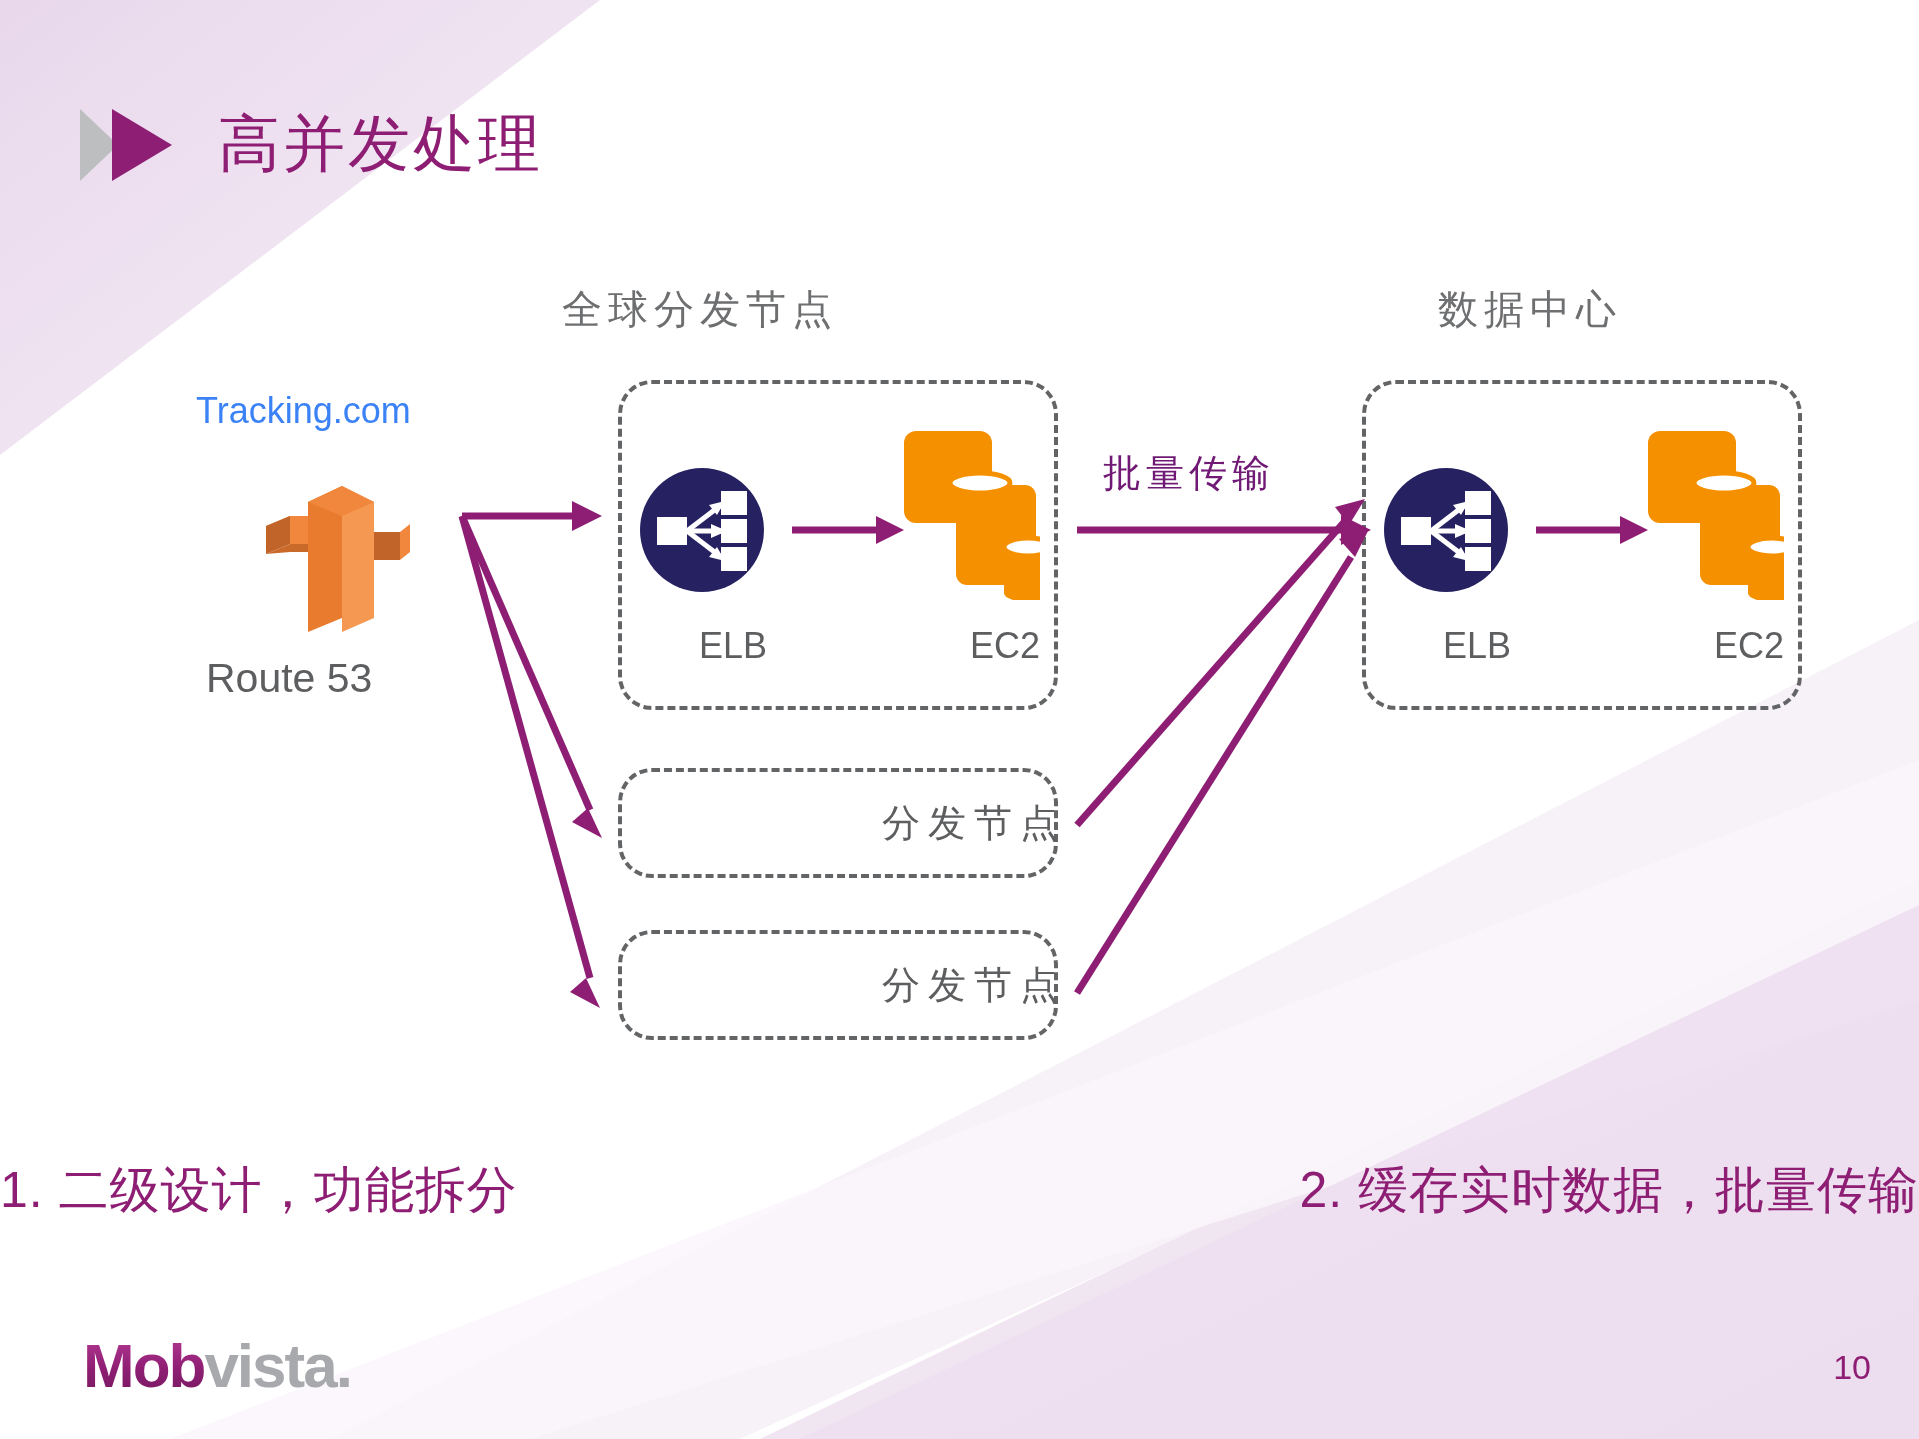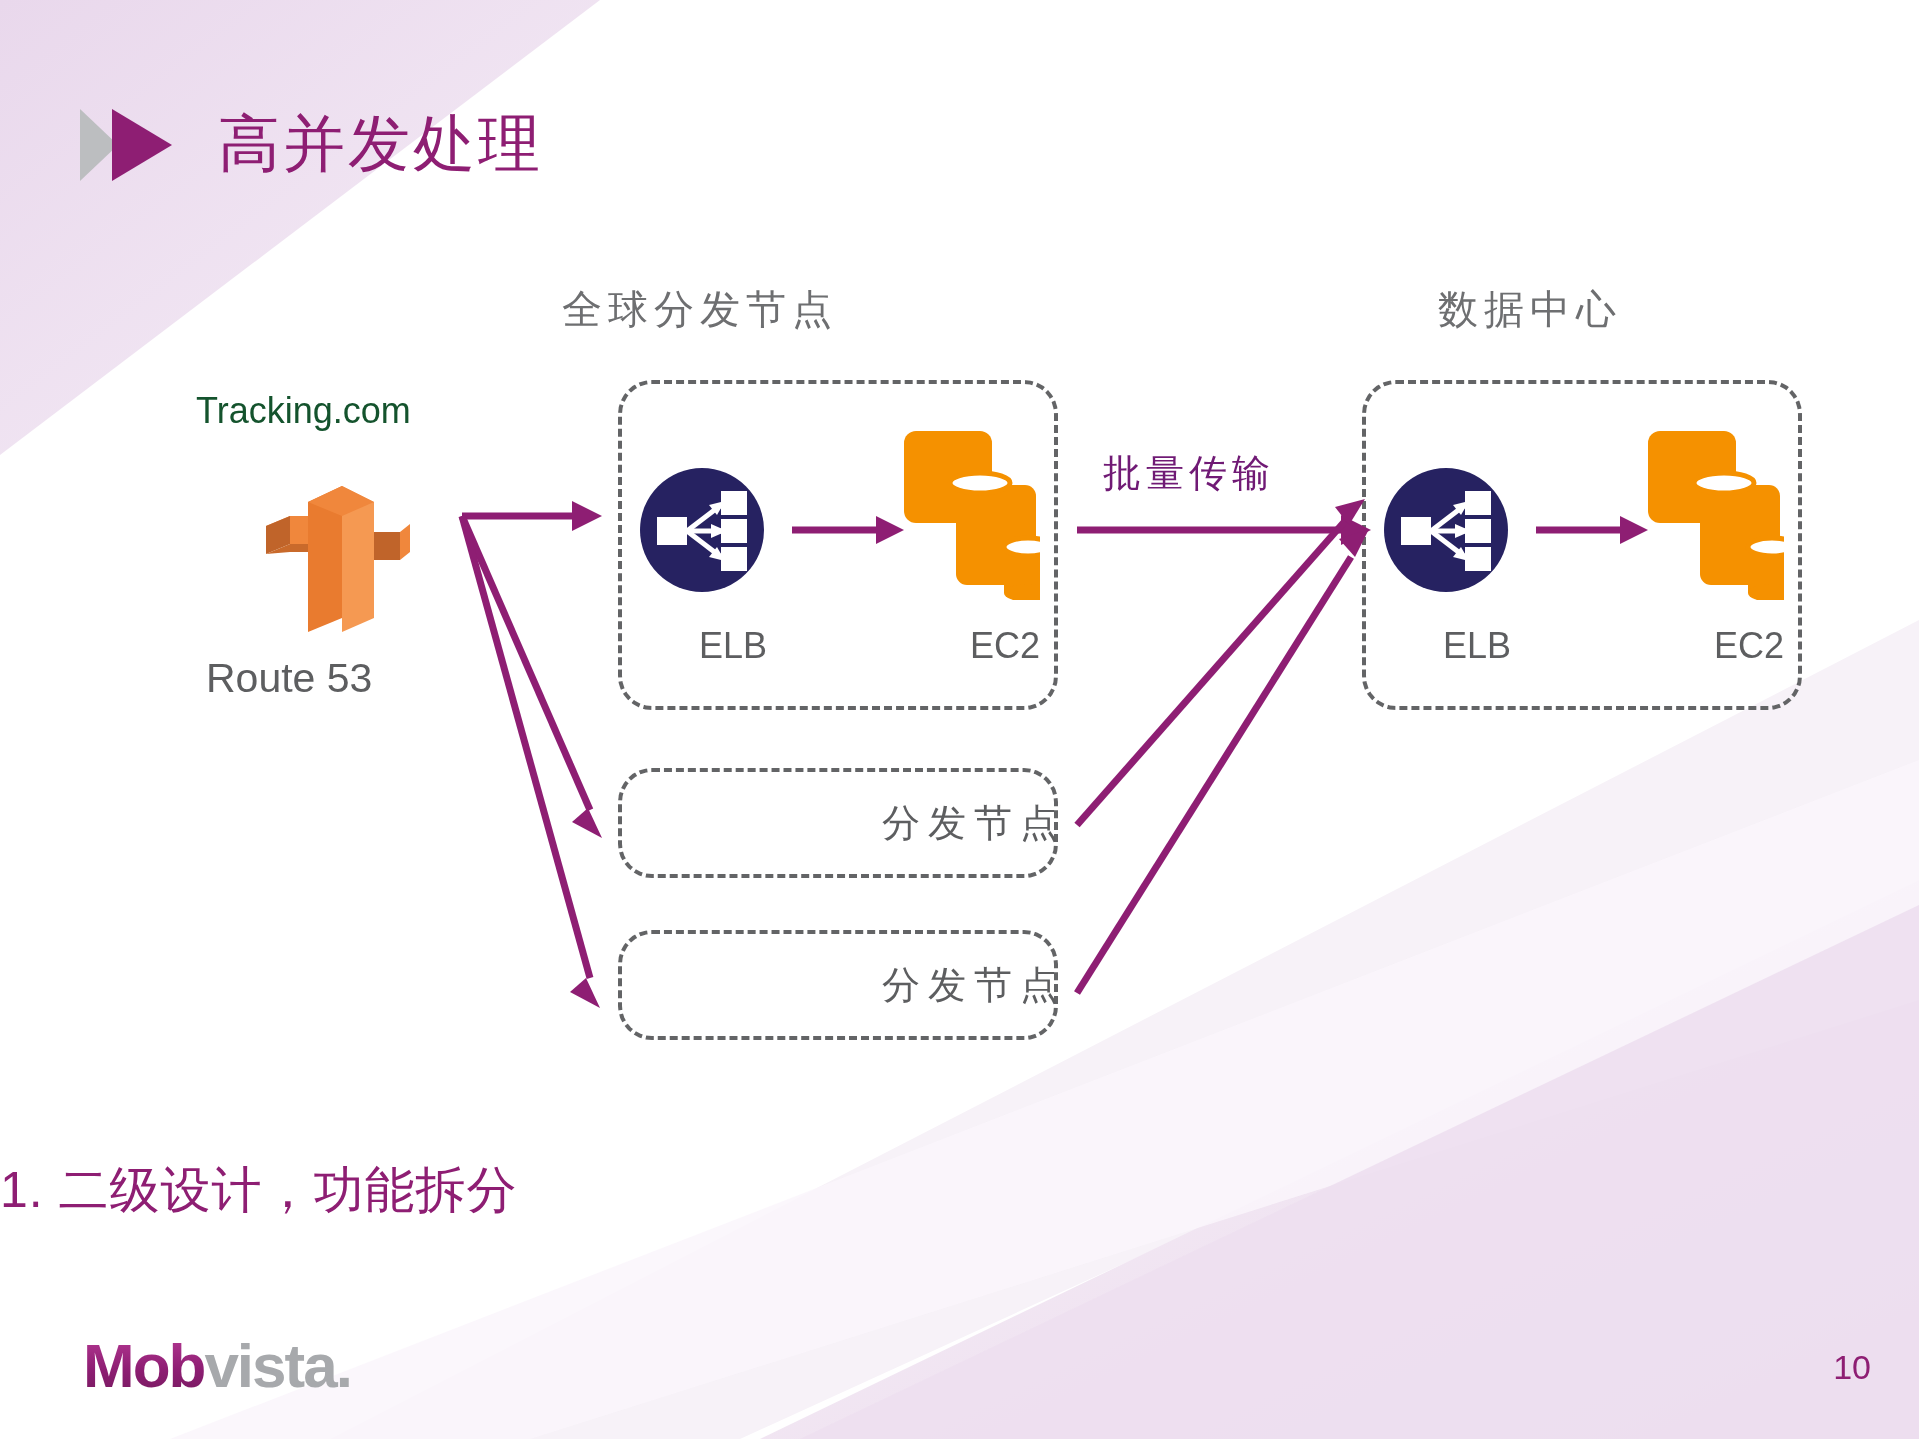--- a/index.html
+++ b/index.html
@@ -97,21 +97,21 @@
 
   .small-caption {
     position: absolute;
     color: #5d5e60;
     font-size: 41px;
     white-space: nowrap;
   }
 
   .purple-caption {
     position: absolute;
-    color: #14532d;
+    color: #3b82f6;
     font-size: 36px;
     white-space: nowrap;
   }
 
   .transfer-label {
     position: absolute;
     color: #701a75;
     font-size: 38px;
     letter-spacing: 5px;
     white-space: nowrap;
@@ -342,20 +342,24 @@
       <polygon points="310,4 280,12 294,30" fill="#8e1e73"></polygon>
     </svg>
 
   </div>
 
   <div id="conclusions">
     <div class="concl">
       <span>1.</span>
       <span>二级设计，功能拆分</span>
     </div>
+    <div class="concl">
+      <span>2.</span>
+      <span>缓存实时数据，批量传输</span>
+    </div>
   </div>
 
   <div id="mobvista-logo">
     <span class="mob">Mob</span><span class="vista">vista.</span>
   </div>
 
   <div id="page-number">10</div>
 
 </div>
 

